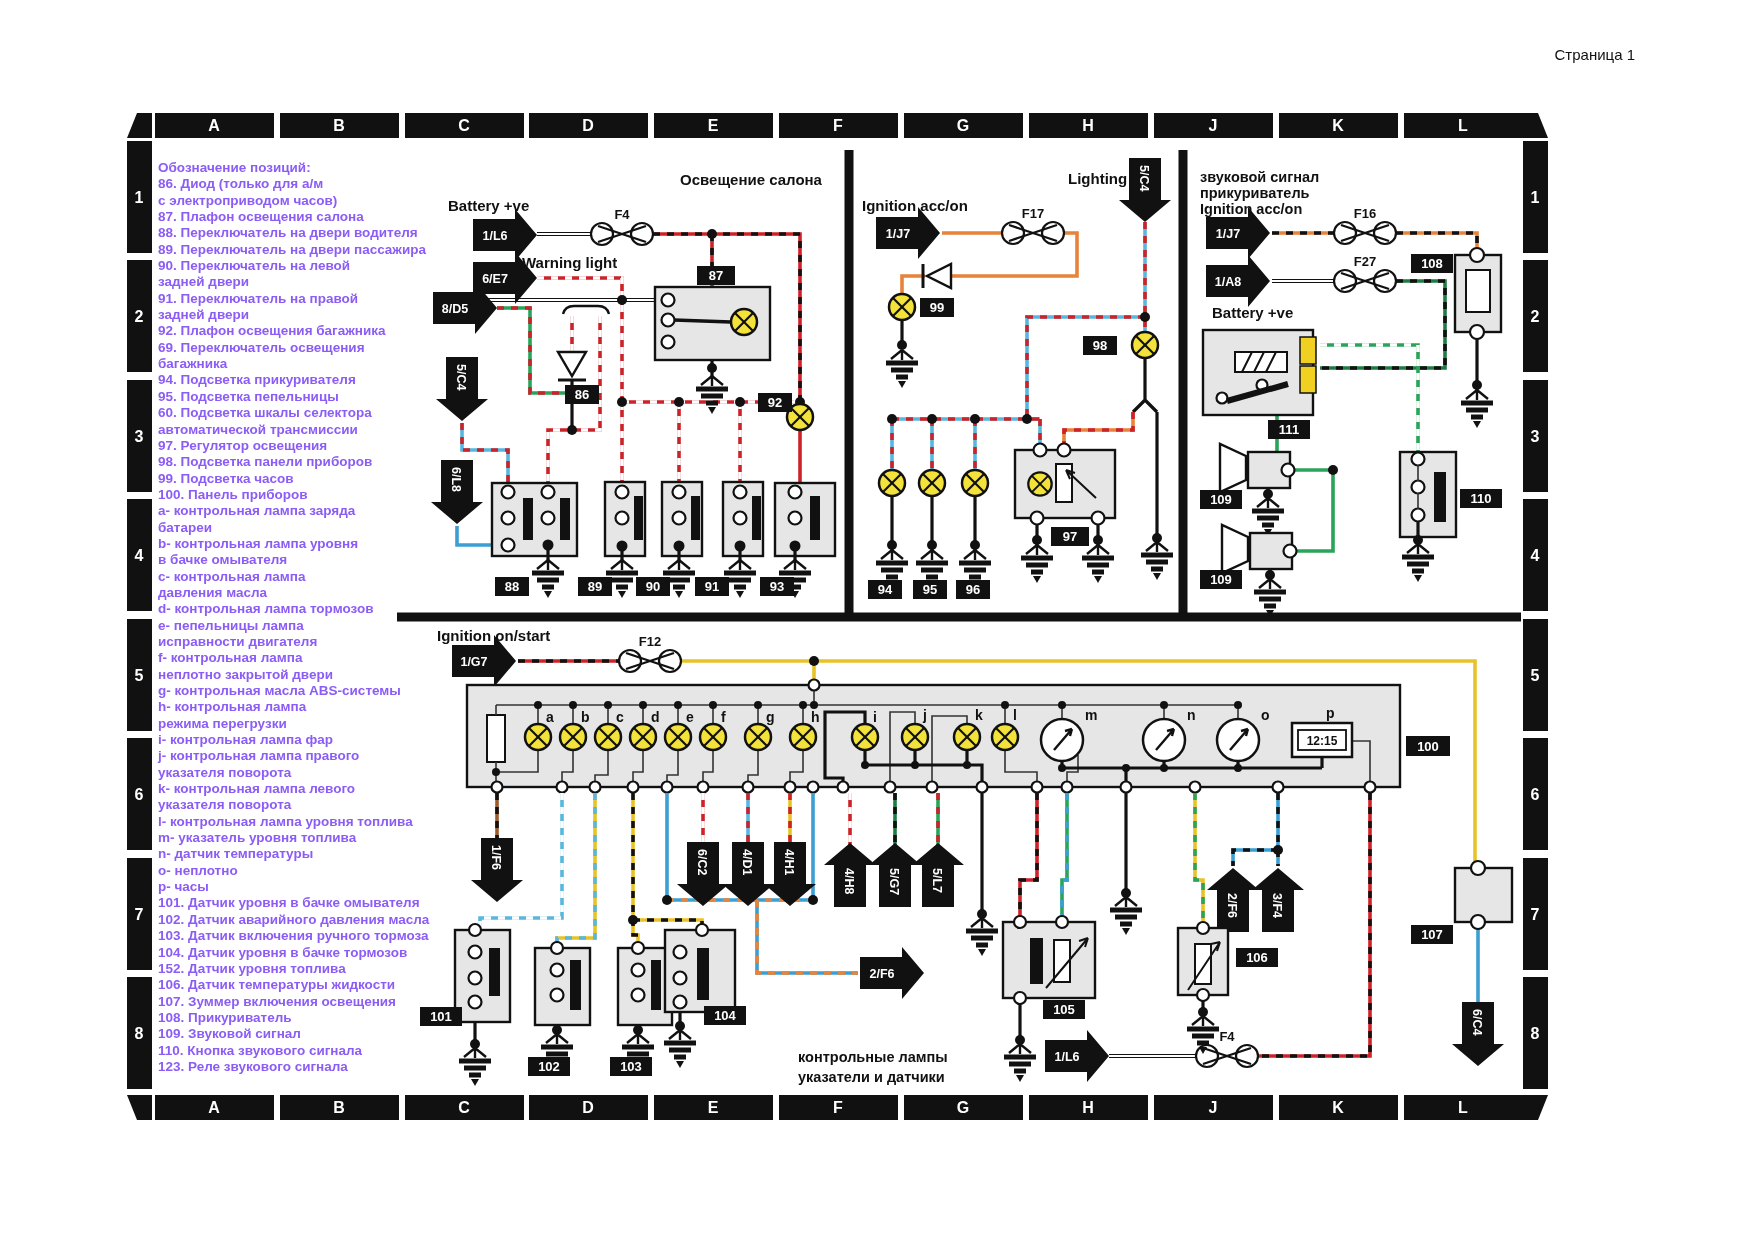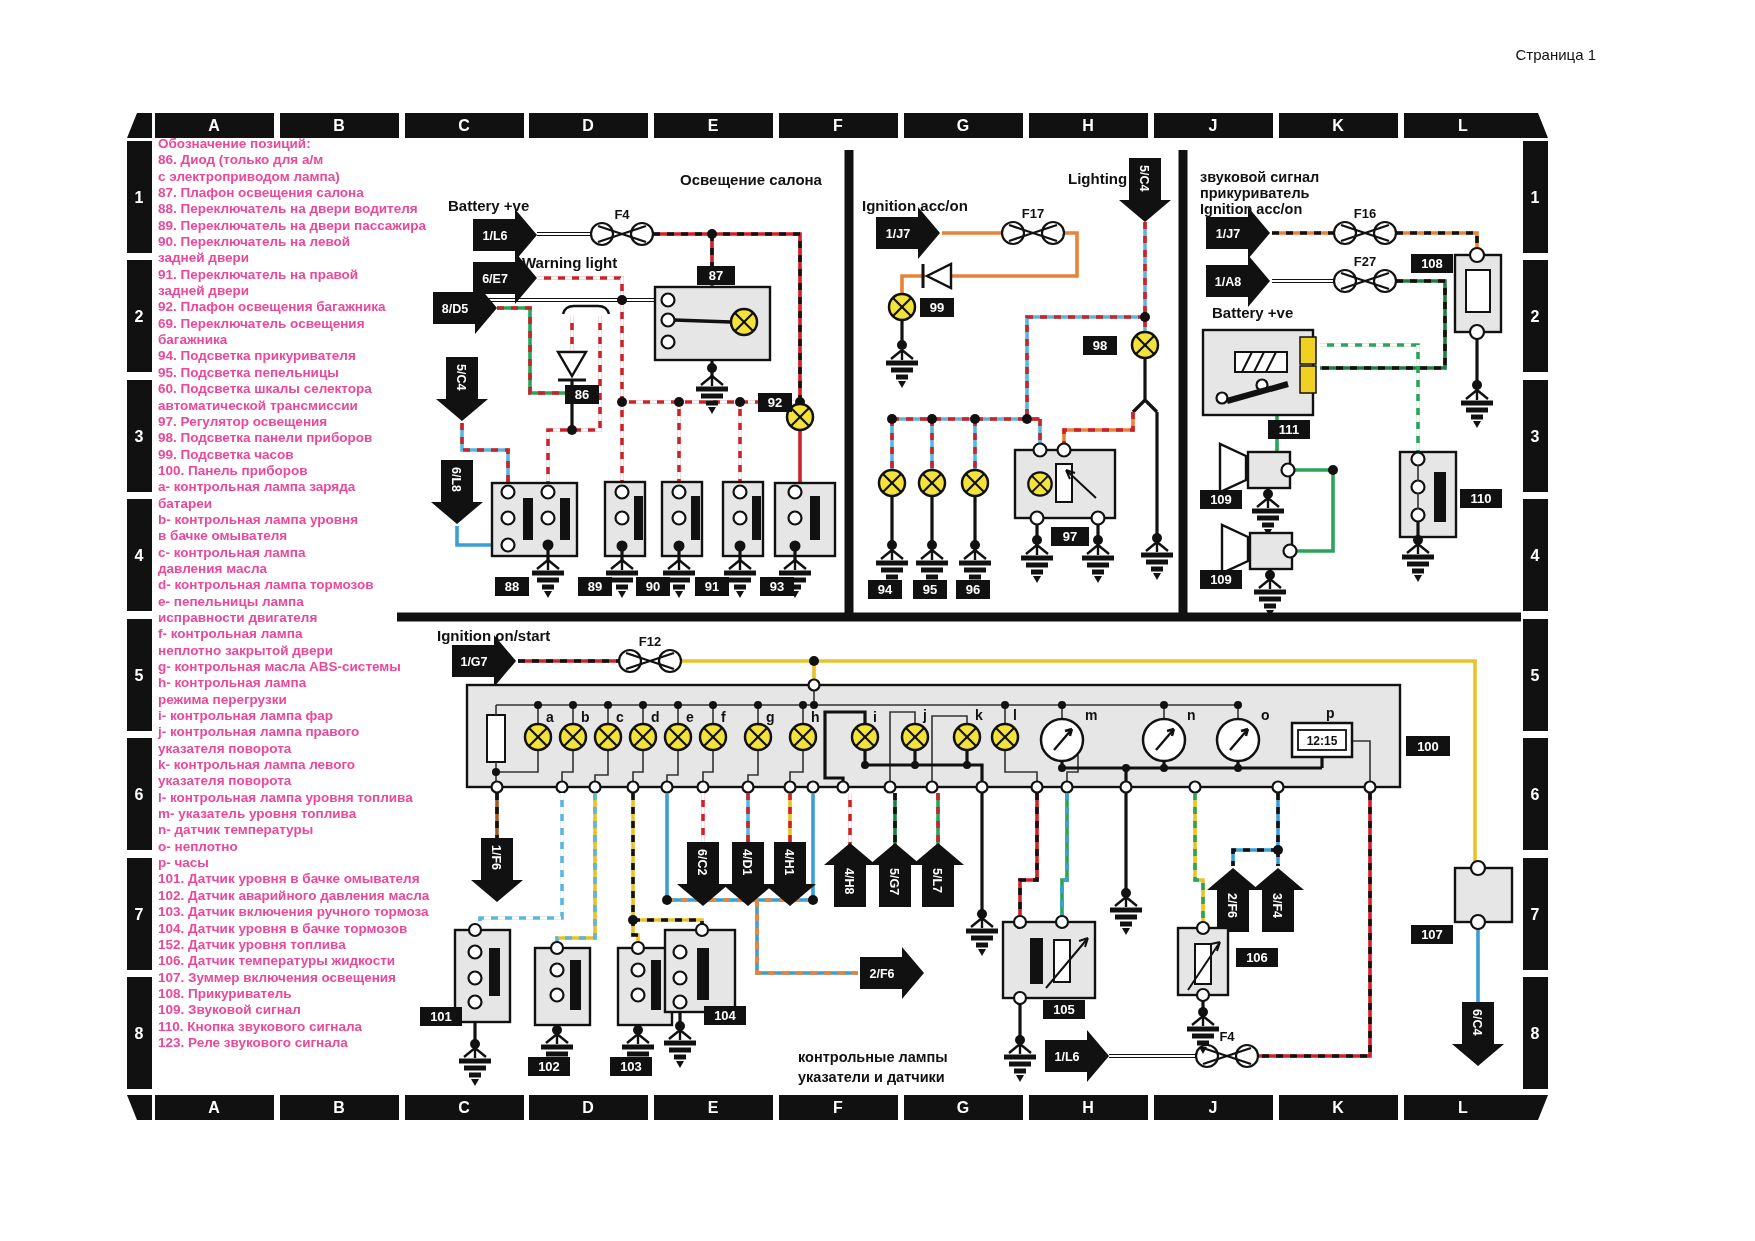--- a/index.html
+++ b/index.html
@@ -1,21 +1,21 @@
 <!DOCTYPE html>
 <html><head>
 <meta charset="utf-8">
 <style>
   html,body{margin:0;padding:0;background:#fff;}
   body{width:1755px;height:1241px;position:relative;overflow:hidden;
        font-family:"Liberation Sans",sans-serif;color:#111;}
-  .corner{position:absolute;left:1476px;top:46px;width:120px;text-align:right;
+  .corner{position:absolute;left:1515px;top:46px;width:120px;text-align:right;
           font-size:15px;color:#111;}
-  .legend{position:absolute;left:158px;top:136px;width:252px;
-          font:700 13.5px/16.34px "Liberation Sans",sans-serif;color:#ec4899;
+  .legend{position:absolute;left:158px;top:160px;width:252px;
+          font:700 13.5px/16.34px "Liberation Sans",sans-serif;color:#8b5cf6;
           white-space:nowrap;}
   svg{position:absolute;left:0;top:0;}
   
   .base{fill:none;stroke-width:3.6;}
   .dash{fill:none;stroke-width:3.6;stroke-dasharray:7 7;}
   .wout{fill:none;stroke:#111;stroke-width:4;}
   .win{fill:none;stroke:#fff;stroke-width:1.8;}
   .thin{fill:none;stroke:#333;stroke-width:1.6;}
   .thk{fill:none;stroke:#111;stroke-width:3.2;}
   .box{fill:#e6e6e6;stroke:#111;stroke-width:2.4;}
@@ -32,21 +32,21 @@
   .gt{fill:#fff;font-weight:700;font-size:16px;text-anchor:middle;}
 </style>
 </head>
 <body>
 
 <div class="corner">Страница 1</div>
 
 <div class="legend">
     <div>Обозначение позиций:</div>
     <div>86. Диод (только для а/м</div>
-    <div>с электроприводом лампа)</div>
+    <div>с электроприводом часов)</div>
     <div>87. Плафон освещения салона</div>
     <div>88. Переключатель на двери водителя</div>
     <div>89. Переключатель на двери пассажира</div>
     <div>90. Переключатель на левой</div>
     <div>задней двери</div>
     <div>91. Переключатель на правой</div>
     <div>задней двери</div>
     <div>92. Плафон освещения багажника</div>
     <div>69. Переключатель освещения</div>
     <div>багажника</div>

